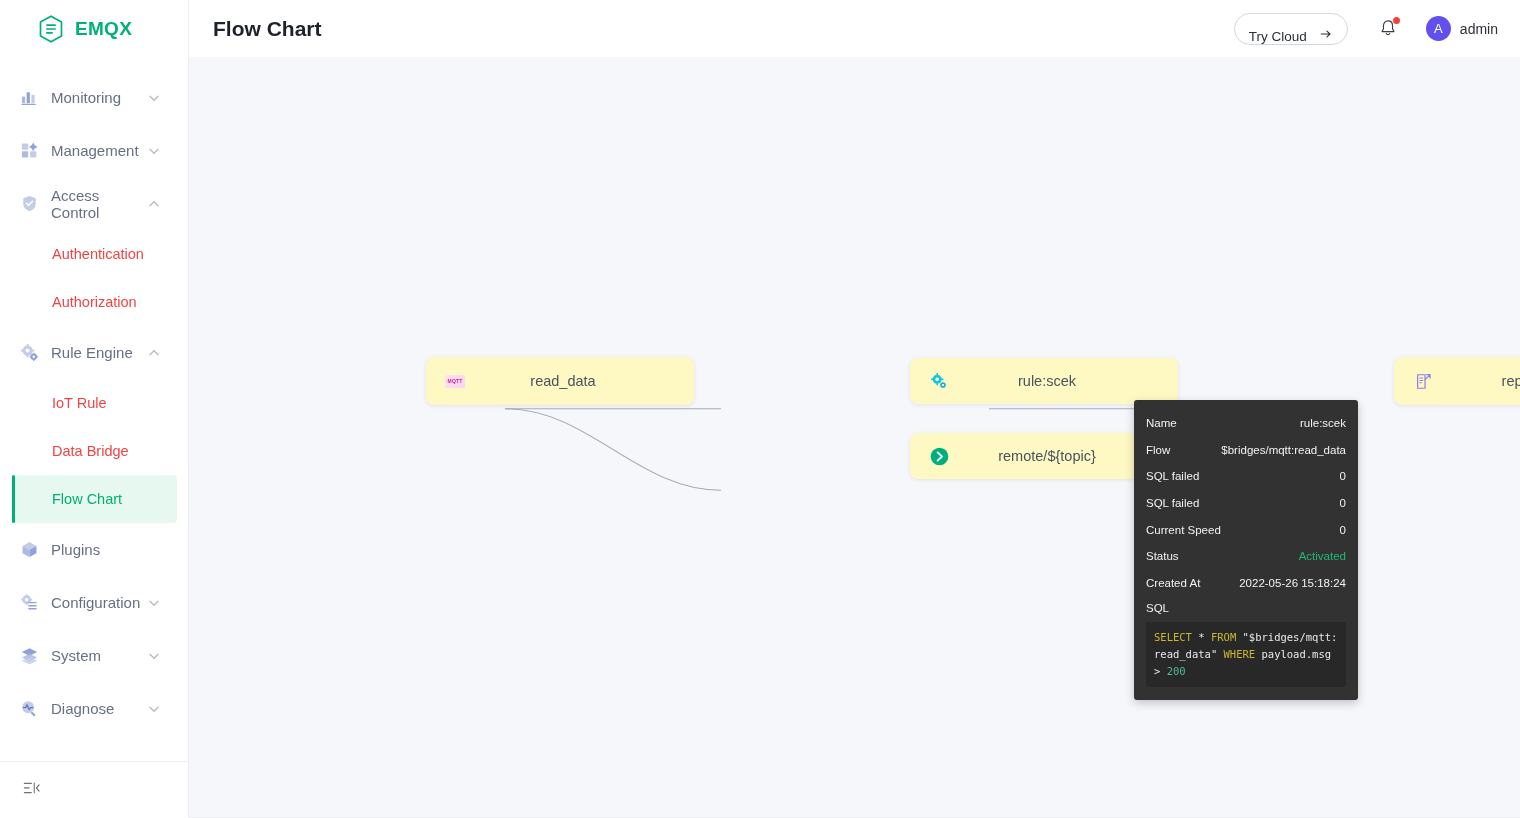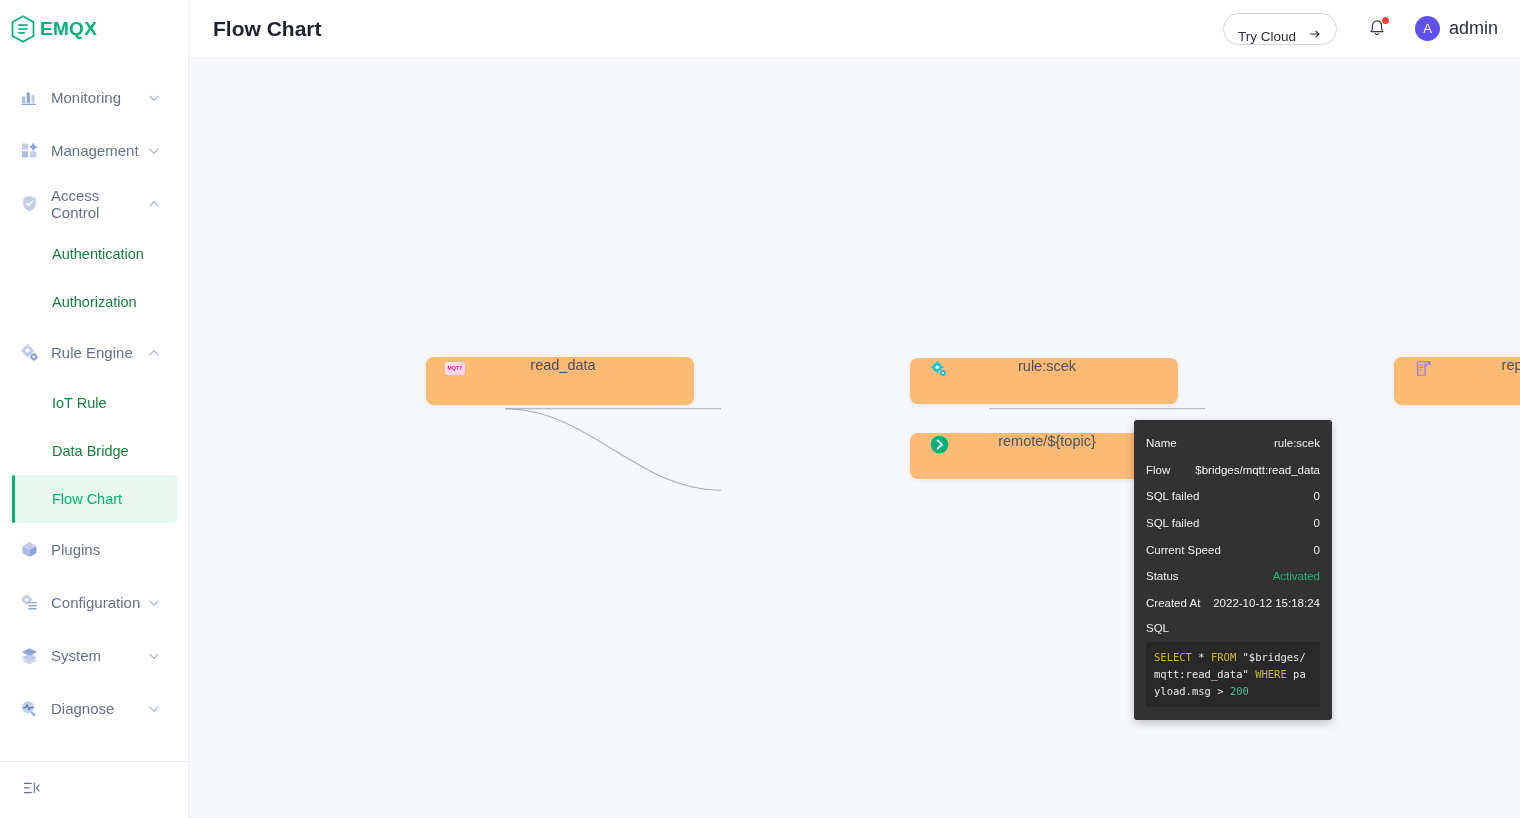--- a/index.html
+++ b/index.html
@@ -10,40 +10,40 @@
   }
   .app { position: relative; width: 1520px; height: 818px; display: flex; }
 
   
   .sidebar {
     width: 189px; height: 818px; background: #ffffff;
     border-right: 1px solid #eceef2;
     display: flex; flex-direction: column; position: relative; flex: none;
   }
   .brand {
-    height: 57px; display: flex; align-items: center; gap: 2px;
-    padding-left: 8px; flex: none;
+    height: 57px; display: flex; align-items: center; gap: 9px;
+    padding-left: 36px; flex: none;
   }
   .brand-logo { width: 30px; height: 30px; flex: none; }
   .brand-name {
     font-size: 19px; font-weight: bold; color: #00b173; letter-spacing: .3px;
   }
   .nav { flex: 1; padding-top: 14px; overflow: hidden; }
   .nav-item {
     height: 53px; display: flex; align-items: center;
     padding-left: 20px; cursor: pointer; position: relative;
   }
   .nav-icon { width: 19px; height: 19px; flex: none; margin-right: 12px; }
   .nav-label { font-size: 15px; color: #667085; flex: 1; }
   .nav-chevron { width: 16px; height: 16px; margin-right: 26px; flex: none; color: #b4bcc9; }
   .nav-sub {
     height: 48px; display: flex; align-items: center;
     padding-left: 52px; cursor: pointer; position: relative;
   }
-  .nav-sub .nav-label { font-size: 14.5px; color: #15803d; }
+  .nav-sub .nav-label { font-size: 14.5px; color: #ef4444; }
   .nav-sub.active {
     background: #e6f8f0; margin-left: 12px; border-radius: 4px;
     padding-left: 40px; width: 165px;
   }
   .nav-sub.active .nav-label { color: #00b173; }
   .nav-sub.active::before {
     content: ""; position: absolute; left: 0; top: 0; bottom: 0;
     width: 3px; background: #00b173; border-radius: 2px;
   }
   .sidebar-footer {
@@ -66,34 +66,34 @@
   .bell-wrap { position: relative; margin-left: 30px; cursor: pointer; width: 20px; height: 22px; }
   .bell-dot {
     position: absolute; right: -2px; top: -1px; width: 7px; height: 7px;
     border-radius: 50%; background: #fa3f3f;
   }
   .user { display: flex; align-items: center; gap: 9px; margin-left: 28px; cursor: pointer; }
   .avatar {
     width: 25px; height: 25px; border-radius: 50%; background: #6250ec;
     color: #fff; font-size: 13px; display: flex; align-items: center; justify-content: center;
   }
-  .user-name { font-size: 18px; color: #2b2f36; }
+  .user-name { font-size: 14px; color: #2b2f36; }
 
   
   .canvas {
     flex: 1; position: relative; background: #f6f7fb;
     border-bottom: 1px solid #ededf2; overflow: hidden;
   }
   .canvas-inner { position: absolute; inset: 0; }
   .edges { position: absolute; left: 0; top: 0; width: 100%; height: 100%; }
 
   .node {
-    position: absolute; background: #fdba74; border-radius: 8px;
+    position: absolute; background: #fef9c3; border-radius: 8px;
     box-shadow: 0 1px 4px rgba(25,35,60,.09);
-    display: flex; cursor: pointer;
+    display: flex; align-items: center; cursor: pointer;
   }
   .node-icon {
     width: 22px; height: 22px; flex: none; margin-left: 18px;
     display: flex; align-items: center; justify-content: center;
   }
   .node-label {
     flex: 1; text-align: center; font-size: 14.5px; color: #4a5160;
     padding-right: 34px;
   }
   .mqtt-badge {
@@ -408,21 +408,21 @@
               <path d="M4.2 3.2 h8.6 v15.6 H4.2 Z" fill="none" stroke="#8b7ef0" stroke-width="1.4" stroke-linejoin="round"></path>
               <rect x="6.2" y="6.4" width="4.6" height="1.1" rx=".5" fill="#8b7ef0"></rect>
               <rect x="6.2" y="9.2" width="4.6" height="1.1" rx=".5" fill="#8b7ef0"></rect>
               <rect x="6.2" y="12" width="3" height="1.1" rx=".5" fill="#8b7ef0"></rect>
               <path d="M13 8.6 L18.4 3.4 M14.6 3 h4 v4" fill="none" stroke="#8b7ef0" stroke-width="1.4" stroke-linecap="round" stroke-linejoin="round"></path>
             </svg>
           </span>
           <span class="node-label">republish</span>
         </div>
 
-        <div class="tooltip" style="left:945px; top:343px; width:198px;margin-top:20px;">
+        <div class="tooltip" style="left:945px; top:343px; width:224px;">
           <div class="tip-row">
             <span class="tip-key">Name</span>
             <span class="tip-val">rule:scek</span>
           </div>
           <div class="tip-row">
             <span class="tip-key">Flow</span>
             <span class="tip-val">$bridges/mqtt:read_data</span>
           </div>
           <div class="tip-row">
             <span class="tip-key">SQL failed</span>
@@ -435,21 +435,21 @@
           <div class="tip-row">
             <span class="tip-key">Current Speed</span>
             <span class="tip-val">0</span>
           </div>
           <div class="tip-row">
             <span class="tip-key">Status</span>
             <span class="tip-val green">Activated</span>
           </div>
           <div class="tip-row">
             <span class="tip-key">Created At</span>
-            <span class="tip-val">2022-10-12 15:18:24</span>
+            <span class="tip-val">2022-05-26 15:18:24</span>
           </div>
           <div class="tip-sql-label">SQL</div>
           <div class="tip-code">
             <span class="kw">SELECT</span>
             <span class="str">*</span>
             <span class="kw">FROM</span>
             <span class="str">"$bridges/mqtt:read_data"</span>
             <span class="kw">WHERE</span>
             <span class="fld">payload.msg &gt;</span>
             <span class="num">200</span>

